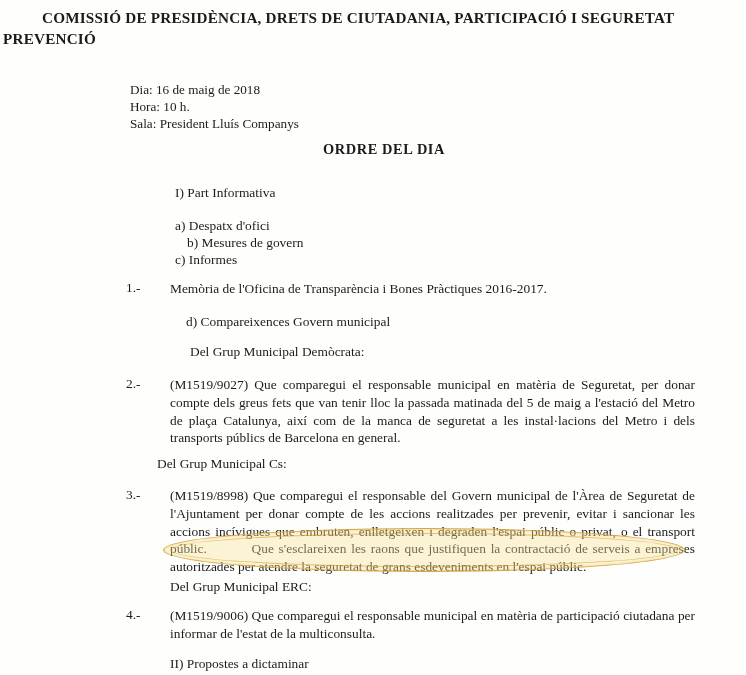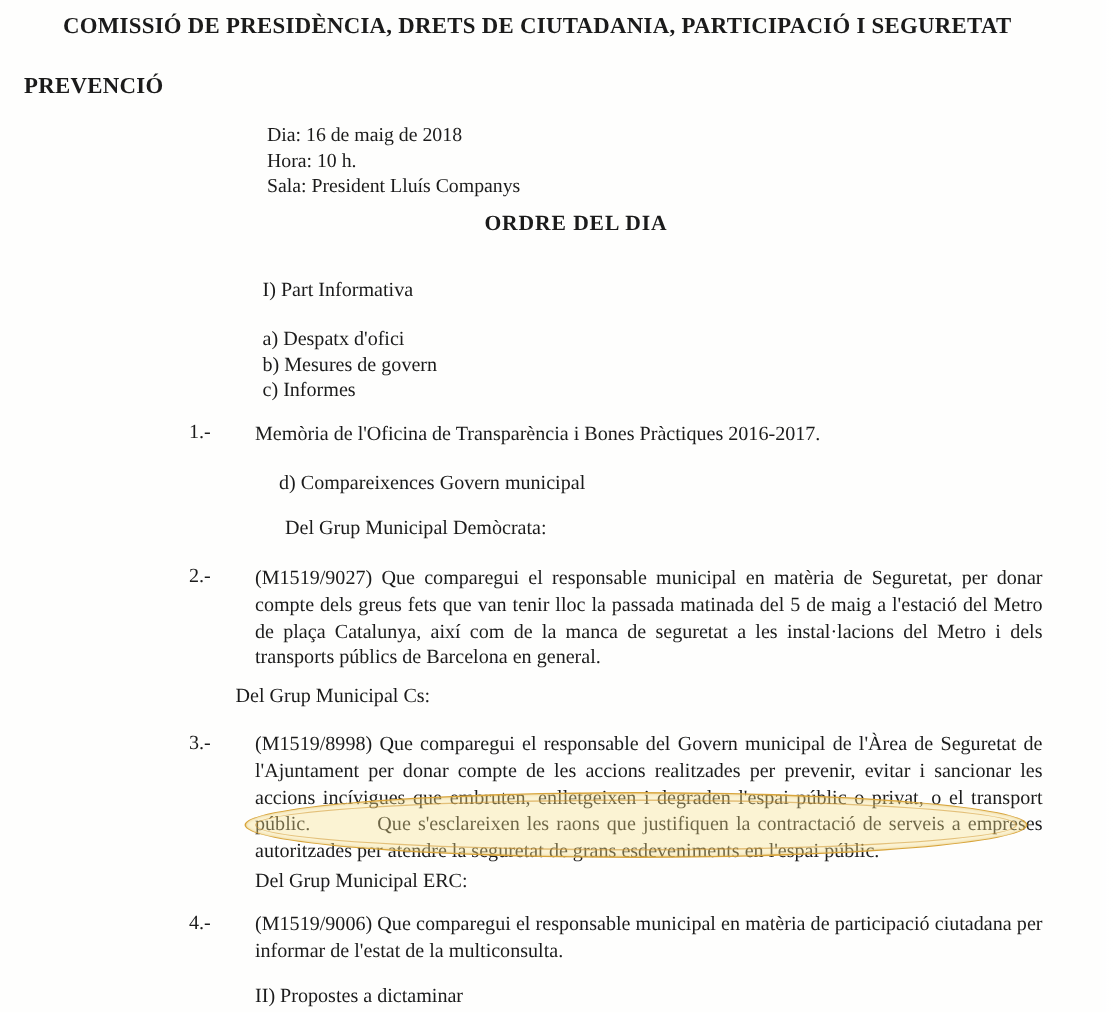--- a/index.html
+++ b/index.html
@@ -26,29 +26,28 @@
     top: 8px;
     left: 0;
     width: 746px;
     text-align: left;
     font-weight: bold;
     font-size: 15.2px;
     letter-spacing: 0.2px;
     line-height: 1.35;
   }
   .doc-title .line1 { display: block; padding-left: 42px; }
-  .doc-title .line2 { display: block; padding-left: 16px; margin-top: 19px; }
+  .doc-title .line2 { display: block; padding-left: 3px; }
 
   .meta {
     position: absolute;
     top: 82px;
     left: 130px;
     font-size: 13.2px;
     line-height: 1.28;
-    margin-left: 48px;
   }
   .meta div { white-space: nowrap; }
 
   .agenda-heading {
     position: absolute;
     top: 141px;
     left: 0;
     width: 746px;
     text-align: center;
     font-weight: bold;
@@ -126,21 +125,21 @@
     <div>Dia:  16 de maig de  2018</div>
     <div>Hora: 10 h.</div>
     <div>Sala: President Lluís Companys</div>
   </div>
 
   <div class="agenda-heading">ORDRE DEL DIA</div>
 
   <div class="block indent-1" style="top:184px;">I)  Part Informativa</div>
 
   <div class="block" style="top:217px; left:175px;">a)  Despatx d'ofici</div>
-  <div class="block" style="top:234px; left:175px;">b)  Mesures de govern</div>
+  <div class="block" style="top:234px; left:187px;">b)  Mesures de govern</div>
   <div class="block" style="top:251px; left:175px;">c)  Informes</div>
 
   <div class="num" style="top:280px; left:126px;">1.-</div>
   <div class="block body-col" style="top:280px; left:170px;">Memòria de l'Oficina de Transparència i Bones Pràctiques 2016-2017.</div>
 
   <div class="block" style="top:313px; left:186px;text-align:center;">d)  Compareixences Govern municipal</div>
 
   <div class="block" style="top:343px; left:170px;margin-left:20px;">Del Grup Municipal Demòcrata:</div>
 
   <div class="num" style="top:376px; left:126px;">2.-</div>

